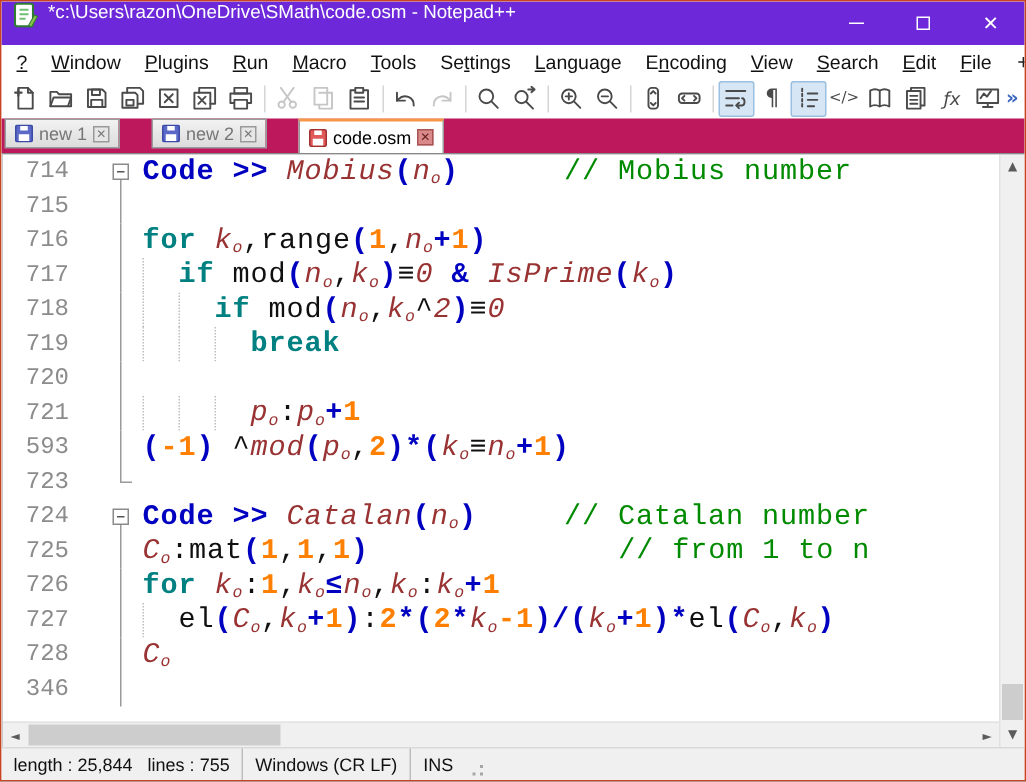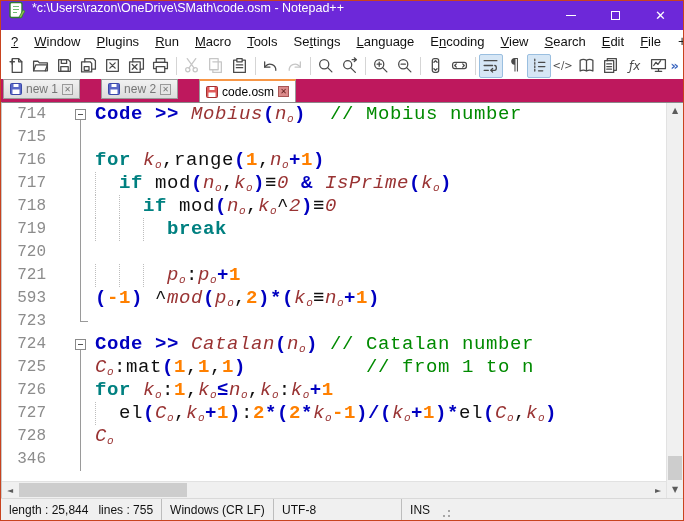--- a/index.html
+++ b/index.html
@@ -55,21 +55,21 @@
   .fold-box::after{content:"";position:absolute;left:2px;top:4px;width:5px;height:1px;background:#555;}
   .codecell{position:relative;flex:1 1 auto;white-space:pre;overflow:hidden;
     font-family:"Liberation Mono",monospace;font-size:19px;line-height:23px;letter-spacing:0.6px;padding-left:5px;}
   .guide{position:absolute;top:0;bottom:0;width:0;border-left:1px dotted #BDBDBD;}
   .t-b{color:#0000C0;font-weight:bold;}
   .t-k{color:#008080;font-weight:bold;}
   .t-f{color:#993333;font-style:italic;}
   .t-s{color:#993333;font-style:italic;font-size:11px;vertical-align:-3px;letter-spacing:0.3px;}
   .t-n{color:#FF8000;font-weight:bold;}
   .t-p{color:#101010;}
-  .t-c{color:#008A00;}
+  .t-c{color:#008A00;margin-left:46px;}
   
   .vscroll{width:17px;flex:0 0 auto;background:#F0F0F0;border-left:1px solid #E2E2E2;position:relative;}
   .vthumb{position:absolute;left:1px;right:1px;height:24px;bottom:18px;background:#CDCDCD;}
   .sarrow{position:absolute;left:0;right:0;height:16px;color:#5B5B5B;font-size:8px;text-align:center;line-height:16px;font-family:"DejaVu Sans",sans-serif;}
   .sarrow.up{top:0;} .sarrow.down{bottom:0;}
   .hscroll{height:17px;flex:0 0 auto;background:#F0F0F0;border-top:1px solid #E2E2E2;position:relative;}
   .hthumb{position:absolute;top:1px;bottom:1px;left:17px;width:168px;background:#CDCDCD;}
   .harrow{position:absolute;top:0;bottom:0;width:16px;color:#5B5B5B;font-size:8px;text-align:center;line-height:17px;font-family:"DejaVu Sans",sans-serif;}
   .harrow.left{left:0;} .harrow.right{right:0;}
   
@@ -455,21 +455,20 @@
     <div class="vscroll">
       <span class="sarrow up">▲</span>
       <div class="vthumb"></div>
       <span class="sarrow down">▼</span>
     </div>
   </div>
 
   <div class="statusbar">
     <div class="sb-cell sb-doc">length : 25,844   lines : 755</div>
     <div class="sb-cell sb-eol">Windows (CR LF)</div>
-    <div class="sb-cell sb-enc">UTF-8</div>
     <div class="sb-cell sb-mode">INS</div>
     <div class="sb-grip">
       <i style="right:3px;bottom:3px"></i>
         <i style="right:3px;bottom:8px"></i>
         <i style="right:8px;bottom:3px"></i>
     </div>
   </div>
 
 </div>
 

